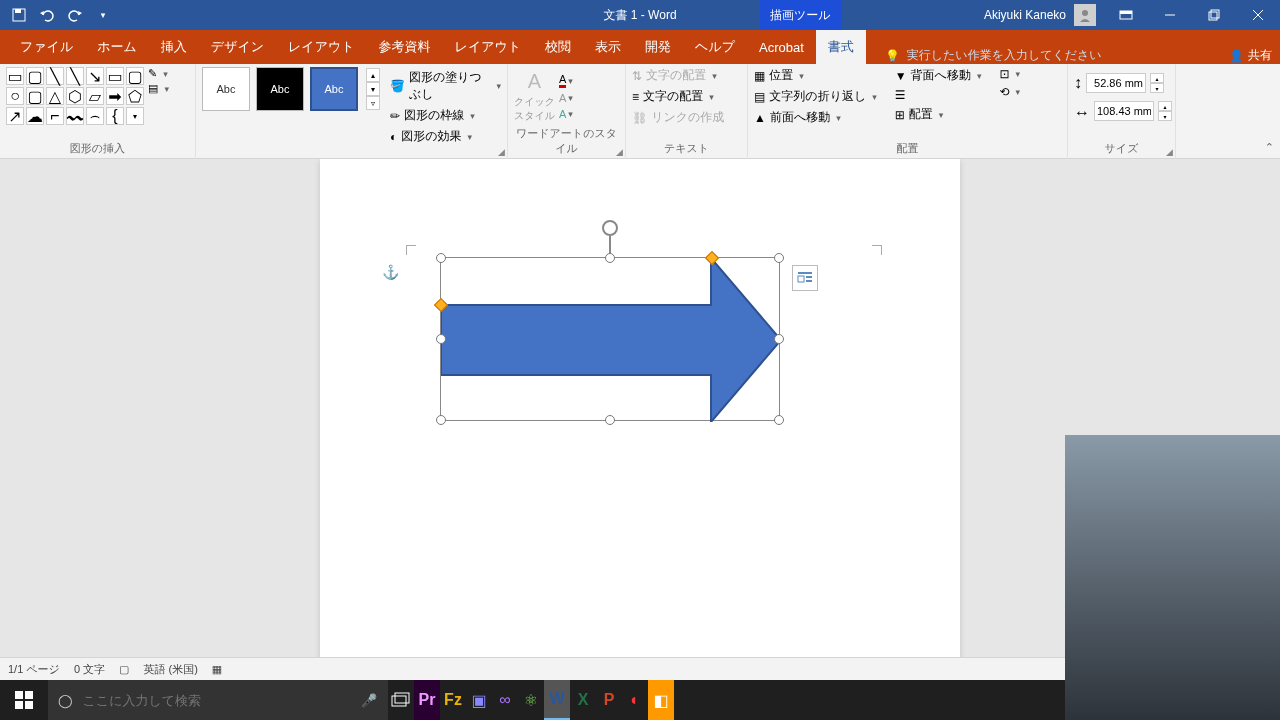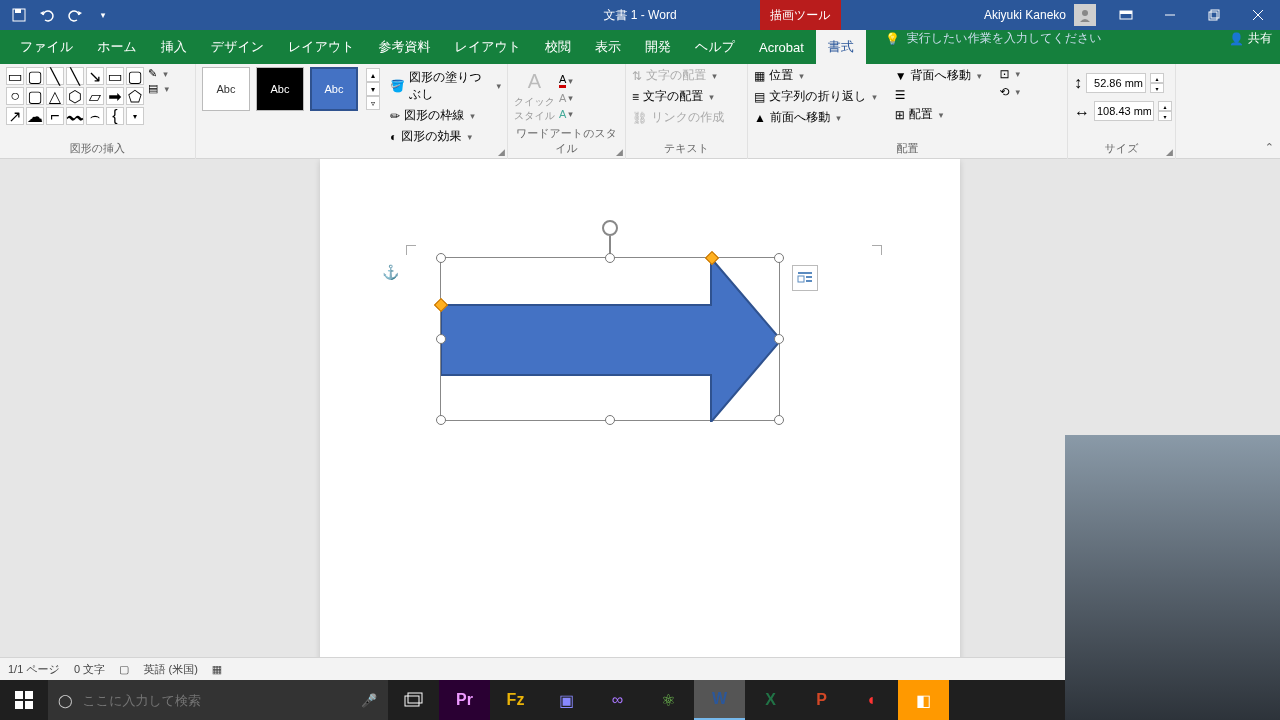--- a/index.html
+++ b/index.html
@@ -1,26 +1,26 @@
 <!DOCTYPE html>
 <html><head>
 <meta charset="utf-8">
 <style>
 *{margin:0;padding:0;box-sizing:border-box;font-family:'Yu Gothic UI','Meiryo',sans-serif}
 body{width:1280px;height:720px;overflow:hidden;background:#e6e6e6;position:relative}
 .titlebar{height:30px;background:#2b579a;display:flex;align-items:center;color:#fff;font-size:12px;position:relative}
 .qat{display:flex;align-items:center;gap:10px;padding:0 10px}
 .qat-btn{width:18px;height:18px;display:flex;align-items:center;justify-content:center;cursor:pointer}
 .title-center{position:absolute;left:50%;transform:translateX(-50%);white-space:nowrap}
-.drawing-tools{position:absolute;left:760px;top:0;height:30px;background:#b91c1c;padding:0 10px;display:flex;align-items:center;font-size:12px}
+.drawing-tools{position:absolute;left:760px;top:0;height:30px;background:#1d4ed8;padding:0 10px;display:flex;align-items:center;font-size:12px}
 .title-right{margin-left:auto;display:flex;align-items:center;gap:8px;padding-right:0}
 .avatar{width:22px;height:22px;background:#cfcfcf;display:flex;align-items:center;justify-content:center}
 .win-btns{display:flex}
 .win-btn{width:44px;height:30px;display:flex;align-items:center;justify-content:center;cursor:pointer}
-.ribbon-tabs{height:34px;background:#15803d;display:flex;align-items:flex-start;color:#fff;font-size:13px;padding:0 8px}
+.ribbon-tabs{height:34px;background:#c2410c;display:flex;align-items:flex-end;color:#fff;font-size:13px;padding:0 8px}
 .rtab{padding:0 12px;height:34px;display:flex;align-items:center;cursor:pointer;white-space:nowrap}
 .rtab.fmt{background:#f3f3f3;color:#2b579a}
 .tell-me{display:flex;align-items:center;gap:6px;margin-left:20px;color:#cde;font-size:12px}
 .share{margin-left:auto;display:flex;align-items:center;gap:4px;font-size:12px}
 .ribbon{height:95px;background:#f3f3f3;border-bottom:1px solid #d4d4d4;display:flex;position:relative}
 .rgroup{border-right:1px solid #e1e1e1;padding:3px 6px 0 6px;display:flex;flex-direction:column;height:95px}
 .rgroup-body{flex:1;display:flex;align-items:flex-start}
 .rgroup-label{font-size:11px;color:#666;text-align:center;padding-bottom:3px}
 .shapes-gallery{display:flex;flex-direction:column;gap:2px}
 .shapes-row{display:flex;gap:2px}
@@ -63,21 +63,21 @@
 .corner{position:absolute;width:10px;height:10px;border:1px solid #aaa}
 .c1{left:86px;top:86px;border-right:none;border-bottom:none}
 .c2{left:552px;top:86px;border-left:none;border-bottom:none}
 .statusbar{height:23px;background:#f3f3f3;border-top:1px solid #d4d4d4;display:flex;align-items:center;font-size:11px;color:#444;padding:0 8px;gap:14px}
 .status-right{margin-left:auto;display:flex;gap:6px}
 .taskbar{height:40px;background:#1f1f1f;display:flex;align-items:center}
 .tb-start{width:48px;height:40px;display:flex;align-items:center;justify-content:center;cursor:pointer}
 .tb-search{flex:0 0 340px;height:40px;background:#333;display:flex;align-items:center;padding:0 10px;gap:10px;color:#ccc;font-size:13px}
 .tb-search input{background:transparent;border:none;color:#ccc;font-size:13px;flex:1;outline:none}
 .tb-icons{display:flex;height:40px}
-.tb-icon{width:51px;height:40px;display:flex;align-items:center;justify-content:center;cursor:pointer}
+.tb-icon{width:26px;height:40px;display:flex;align-items:center;justify-content:center;cursor:pointer}
 .tb-icon.active{background:#444;border-bottom:2px solid #76b9ed}
 .tb-tray{margin-left:auto;display:flex;align-items:center;padding-right:6px;gap:10px;color:#fff;font-size:11px}
 .webcam{position:absolute;right:0;bottom:0;width:215px;height:285px;background:linear-gradient(180deg,#8a9aa8 0%,#5a6570 50%,#2d333a 100%);z-index:10}
 .ico{font-size:11px}
 svg{display:block}
 .dd{font-size:9px;color:#666;margin-left:2px}
 .rel{position:relative}
 </style>
 </head>
 <body>

